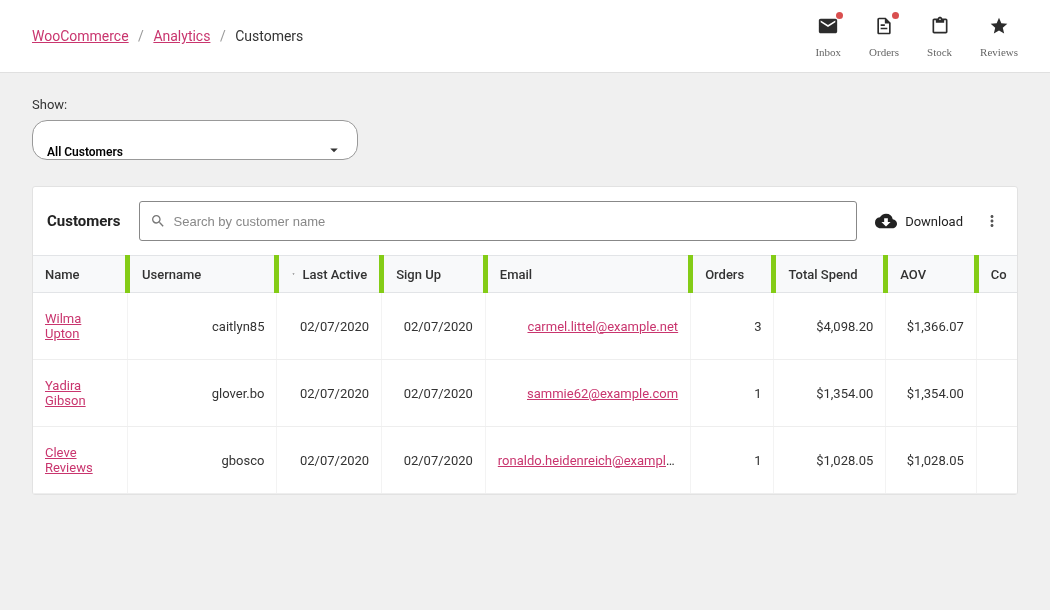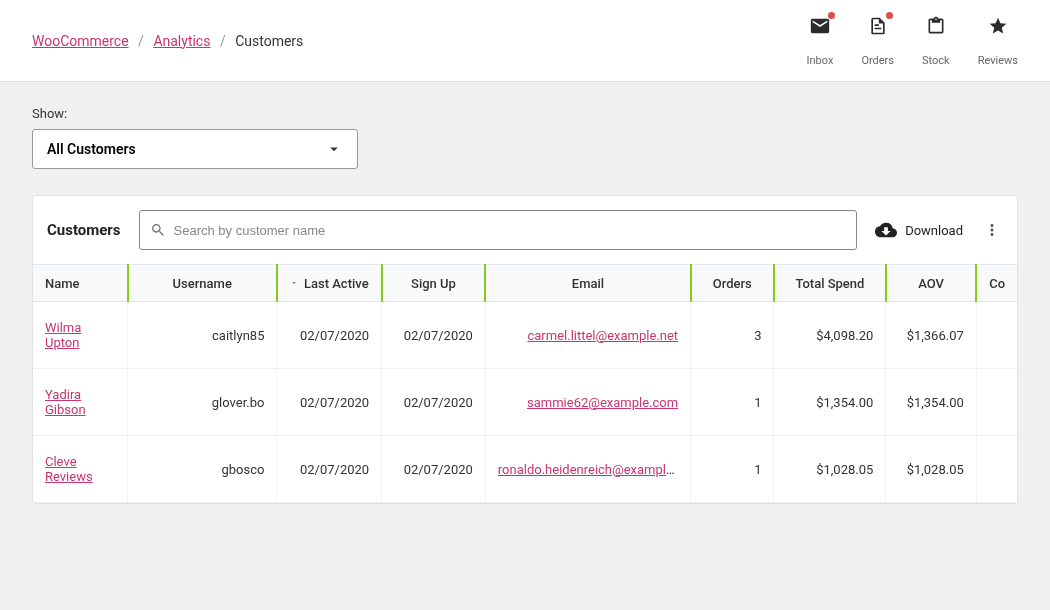--- a/index.html
+++ b/index.html
@@ -29,22 +29,23 @@
     .breadcrumb .sep { margin: 0 6px; color: #999; }
     .breadcrumb .current { color: #333; }
     .header-icons {
       display: flex;
       gap: 28px;
     }
     .header-icon-item {
       display: flex;
       flex-direction: column;
       align-items: center;
-      gap: 16px;
+      gap: 8px;
       cursor: pointer;
+      font-family: Liberation Serif, serif;
     }
     .header-icon-item .icon-wrap {
       position: relative;
       width: 24px;
       height: 24px;
       display: flex;
       align-items: center;
       justify-content: center;
     }
     .header-icon-item svg { fill: #2c2c2c; }
@@ -64,27 +65,27 @@
     }
     .show-label {
       font-size: 13px;
       color: #333;
       margin-bottom: 8px;
     }
     .select-box {
       width: 326px;
       height: 40px;
       border: 1px solid #999;
-      border-radius: 3px;
+      border-radius: 15px;
       background: #fff;
       padding: 0 14px;
       display: flex;
-      align-items: center;
+      align-items: flex-end;
       justify-content: space-between;
-      font-size: 14px;
+      font-size: 12px;
       font-weight: 600;
       cursor: pointer;
     }
     .select-box svg { fill: #333; }
     .table-container {
       background: #fff;
       border-radius: 3px;
       margin-top: 26px;
       border: 1px solid #e2e2e2;
     }
@@ -140,26 +141,26 @@
     .kebab svg { fill: #555; }
     table {
       width: 100%;
       border-collapse: collapse;
       table-layout: fixed;
     }
     thead th {
       background: #f8f9fa;
       border-top: 1px solid #e2e4e7;
       border-bottom: 1px solid #e2e4e7;
-      border-left: 2px solid #84cc16;
+      border-left: 5px solid #84cc16;
       padding: 10px 12px;
       font-size: 13px;
       font-weight: 500;
       color: #333;
-      text-align: center;
+      text-align: left;
       white-space: nowrap;
       overflow: hidden;
     }
     thead th:first-child { border-left: none; text-align: left; }
     tbody td {
       padding: 18px 12px;
       border-bottom: 1px solid #eee;
       border-left: 1px solid #f3f3f3;
       font-size: 13px;
       color: #333;

